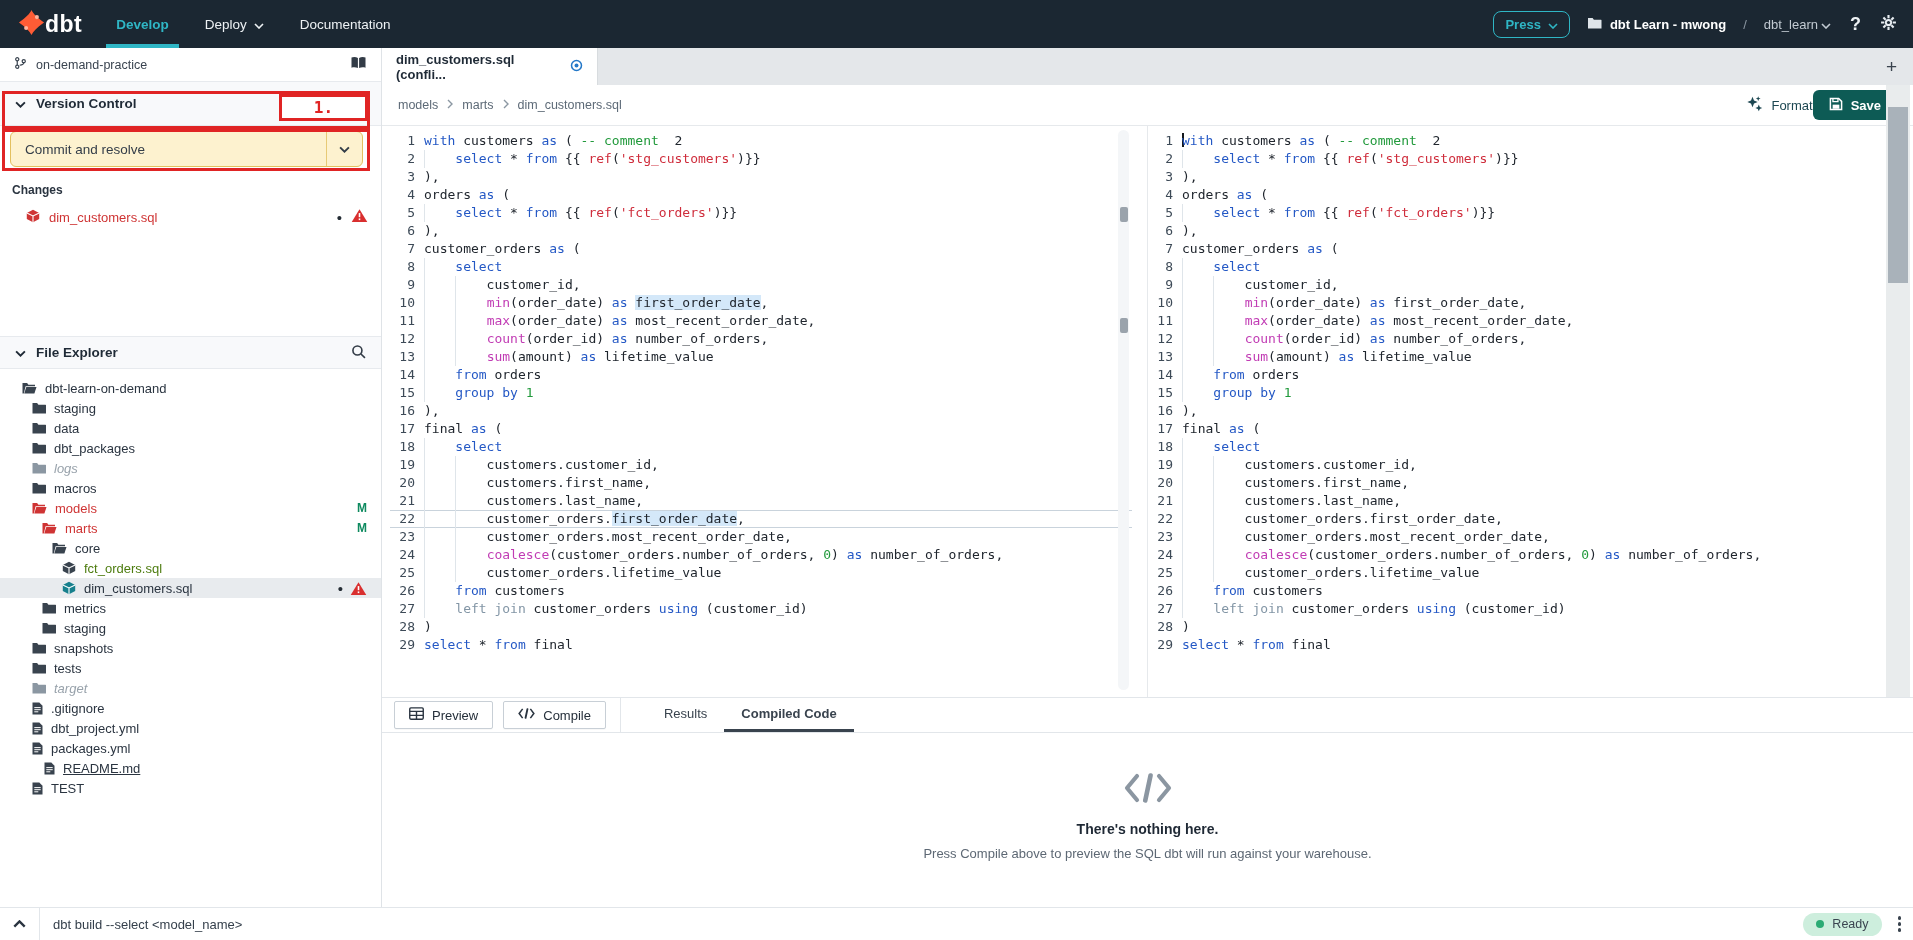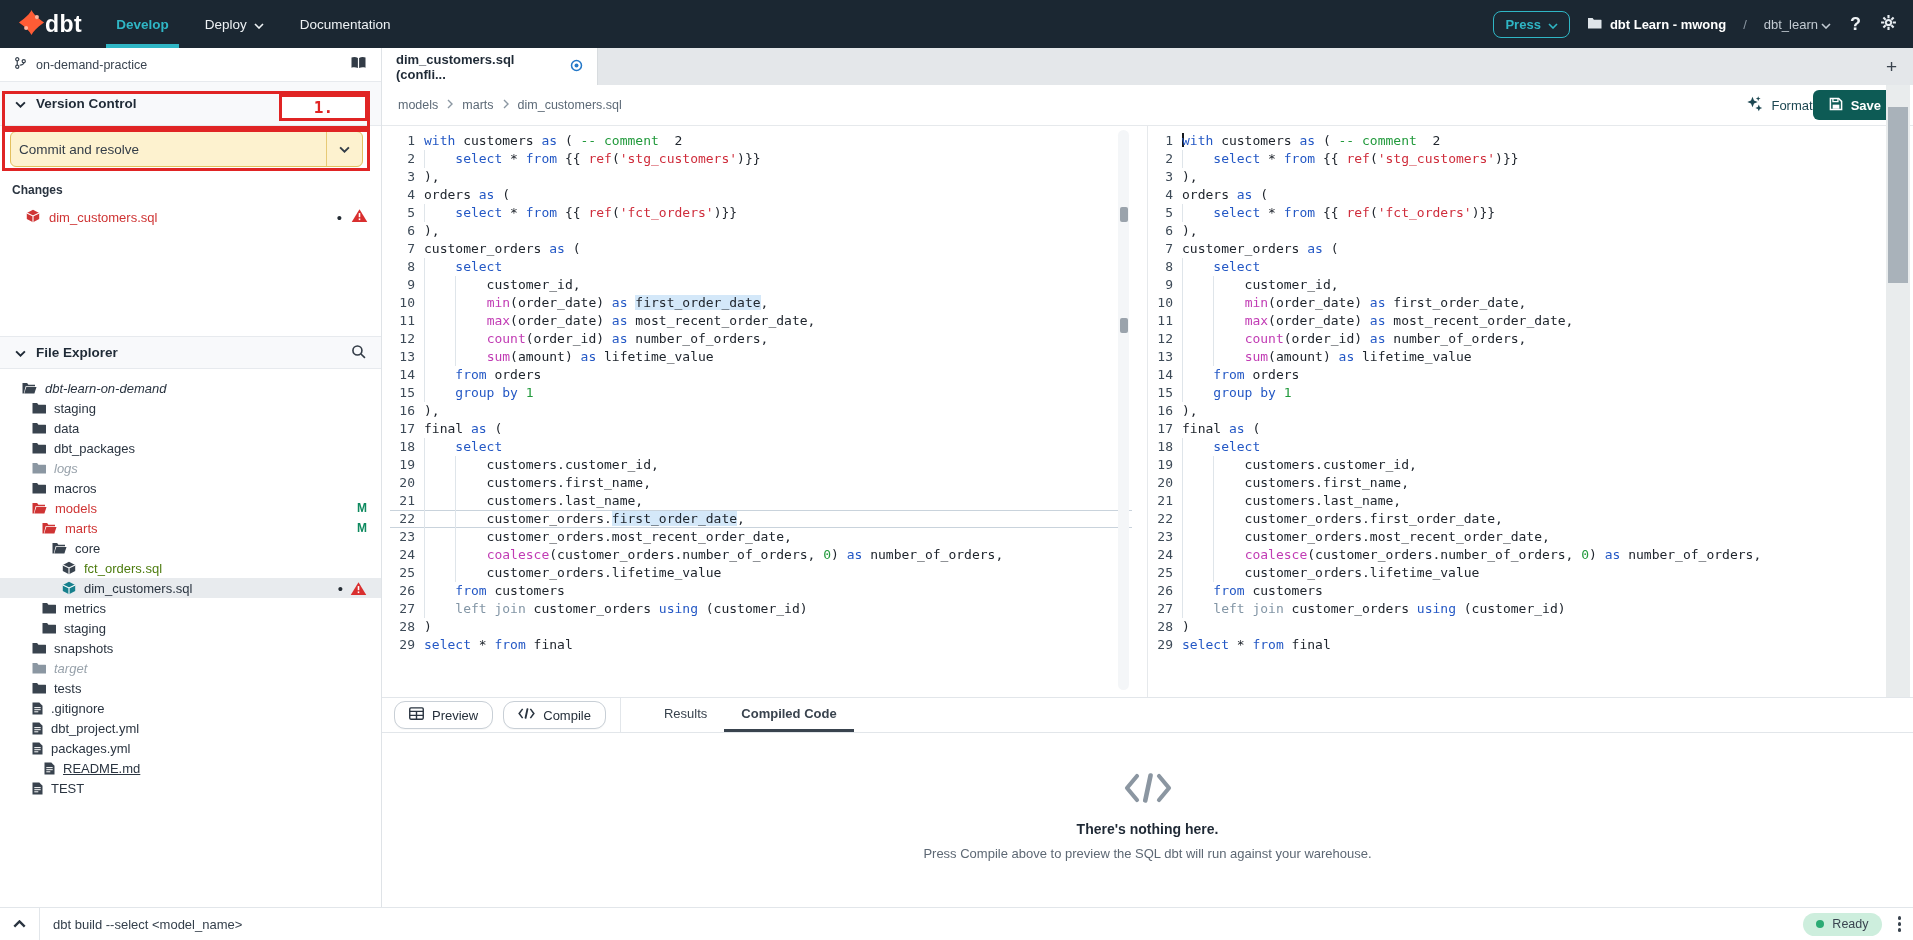--- a/index.html
+++ b/index.html
@@ -21,21 +21,21 @@
   .proj{color:#c2cad2;font-size:13px;display:flex;gap:3px;align-items:center}
   .help{color:#eef2f5;font-weight:bold;font-size:18px;padding:0 2px}
 
   
   .sidebar{position:absolute;left:0;top:48px;width:382px;height:859px;background:#fff;border-right:1px solid #dfe3e7}
   .branch-row{position:absolute;left:0;top:0;width:100%;height:34px;display:flex;align-items:center;gap:9px;padding:0 14px;border-bottom:1px solid #e7eaee;font-size:12.5px;color:#3a4450}
   .branch-book{margin-left:auto}
   .vc-header{position:absolute;left:0;top:34px;width:100%;height:44px;background:#f8f9fb;border-bottom:1px solid #e7eaee;display:flex;align-items:center;gap:10px;padding:0 15px;font-size:13.5px;font-weight:bold;color:#1f2a36}
   .commit-row{position:absolute;left:0;top:78px;width:100%;height:46px;background:#fff}
   .commit-btn{position:absolute;left:10px;top:5px;width:353px;height:36px;background:#fdf2cf;border:1px solid #e3c05e;border-radius:6px;display:flex;align-items:center;font-size:13.5px;color:#333d48;cursor:pointer}
-  .commit-label{padding-left:8px}
+  .commit-label{padding-left:14px}
   .commit-chevwrap{margin-left:auto;width:36px;height:100%;border-left:1px solid #e7ca76;display:flex;align-items:center;justify-content:center}
   .changes-title{position:absolute;top:135px;left:12px;font-size:12px;font-weight:bold;color:#2a3440}
   .file-row{position:absolute;top:156px;left:0;width:382px;height:26px;display:flex;align-items:center;padding:0 14px 0 26px;gap:9px;font-size:13px;color:#cf3434;cursor:pointer}
   .dotmark{margin-left:auto;color:#242c34;font-size:15px;line-height:1}
   .fe-header{position:absolute;left:0;top:288px;width:100%;height:33px;background:#f8f9fb;border-top:1px solid #e7eaee;border-bottom:1px solid #e7eaee;display:flex;align-items:center;gap:10px;padding:0 15px;font-size:13.5px;font-weight:bold;color:#1f2a36}
   .fe-search{margin-left:auto}
   .tree{position:absolute;top:330px;left:0;right:0;bottom:0;font-size:13px;color:#2a3440;overflow:hidden}
   .tree-row{height:20px;display:flex;align-items:center;gap:8px;padding-right:14px;cursor:pointer}
   .tree-row.selected{background:#e8ebee}
   .tree-row .lbl.italic{font-style:italic}
@@ -74,21 +74,21 @@
   .tok-k{color:#2458c5}.tok-f{color:#c13cb4}.tok-s{color:#cf2d3c}.tok-c{color:#229a3c}
   .tok-n{color:#229a3c}.tok-g{color:#8295a5}.tok-t{color:#20262e}
   .tok-hl{background:#d4e8f9;color:#20262e}
   .mini-sb{position:absolute;left:736px;top:4px;width:11px;height:560px;background:#f4f6f8;border-radius:6px}
   .mini-thumb{position:absolute;left:1.5px;width:8px;height:15px;background:#9aa3ac;border-radius:2px}
   .main-sb{position:absolute;left:1504px;top:37px;width:24px;height:612px;background:#e9eced;z-index:3}
   .main-sb-thumb{position:absolute;left:2px;top:22px;width:20px;height:176px;background:#a9b2ba}
 
   .actionbar{position:absolute;left:0;top:649px;width:100%;height:36px;border-top:1px solid #e2e6ea;border-bottom:1px solid #e2e6ea;display:flex;align-items:stretch;background:#fff}
   .btns{display:flex;gap:10px;padding-left:12px;align-items:center}
-  .btn{display:flex;align-items:center;gap:8px;border:1px solid #c8cfd6;border-radius:11px;background:#fff;height:28px;padding:0 14px;font-size:13px;color:#252f3a;font-weight:500;cursor:pointer;box-shadow:0 1px 1px rgba(0,0,0,.03)}
+  .btn{display:flex;align-items:center;gap:8px;border:1px solid #c8cfd6;border-radius:2px;background:#fff;height:28px;padding:0 14px;font-size:13px;color:#252f3a;font-weight:500;cursor:pointer;box-shadow:0 1px 1px rgba(0,0,0,.03)}
   .divider-v{width:1px;background:#e2e6ea;margin-left:14px}
   .panel-tabs{display:flex;margin-left:26px}
   .panel-tab{display:flex;align-items:center;padding:0 17px;font-size:13px;color:#39434e;border-bottom:3px solid transparent;cursor:pointer}
   .panel-tab.active{border-bottom-color:#39434e;font-weight:bold}
 
   .results{position:absolute;left:0;top:685px;width:100%;height:174px;background:#fff;display:flex;flex-direction:column;align-items:center}
   .empty-icon{margin-top:38px}
   .empty-title{margin-top:12px;font-size:14px;font-weight:bold;color:#1f2935}
   .empty-sub{margin-top:9px;font-size:13px;color:#5d6874}
 
@@ -219,21 +219,21 @@
   </div>
 
   <div class="tree">
       <div class="tree-row" style="padding-left: 22px;">
         <span style="display: flex;">
           <svg width="15" height="12" viewBox="0 0 15 12">
             <path d="M.5 1h4.6l1.3 1.7h6.6v1.6H3.6L1.8 11.5H.5z" fill="#39434e"></path>
             <path d="M4.3 5.1h10.2l-2.1 6.4H2.2z" fill="#39434e"></path>
           </svg>
         </span>
-        <span class="lbl" style="color: rgb(42, 52, 64); font-style: italic;">dbt-learn-on-demand</span>
+        <span class="lbl" style="color: rgb(42, 52, 64);">dbt-learn-on-demand</span>
       </div>
       <div class="tree-row" style="padding-left: 32px;">
         <span style="display: flex;">
           <svg width="14" height="12" viewBox="0 0 14 12">
             <path d="M.5 1h4.6l1.3 1.7h7.1a.5.5 0 0 1 .5.5v8.3H.5z" fill="#39434e"></path>
           </svg>
         </span>
         <span class="lbl" style="color: rgb(42, 52, 64);">staging</span>
       </div>
       <div class="tree-row" style="padding-left: 32px;">
@@ -345,32 +345,32 @@
         <span style="display: flex;">
           <svg width="14" height="12" viewBox="0 0 14 12">
             <path d="M.5 1h4.6l1.3 1.7h7.1a.5.5 0 0 1 .5.5v8.3H.5z" fill="#39434e"></path>
           </svg>
         </span>
         <span class="lbl" style="color: rgb(42, 52, 64);">snapshots</span>
       </div>
       <div class="tree-row" style="padding-left: 32px;">
         <span style="display: flex;">
           <svg width="14" height="12" viewBox="0 0 14 12">
+            <path d="M.5 1h4.6l1.3 1.7h7.1a.5.5 0 0 1 .5.5v8.3H.5z" fill="#39434e"></path>
+          </svg>
+        </span>
+        <span class="lbl" style="color: rgb(42, 52, 64);">tests</span>
+      </div>
+      <div class="tree-row" style="padding-left: 32px;">
+        <span style="display: flex;">
+          <svg width="14" height="12" viewBox="0 0 14 12">
             <path d="M.5 1h4.6l1.3 1.7h7.1a.5.5 0 0 1 .5.5v8.3H.5z" fill="#8b97a2"></path>
           </svg>
         </span>
         <span class="lbl italic" style="color: rgb(152, 162, 171);">target</span>
-      </div>
-      <div class="tree-row" style="padding-left: 32px;">
-        <span style="display: flex;">
-          <svg width="14" height="12" viewBox="0 0 14 12">
-            <path d="M.5 1h4.6l1.3 1.7h7.1a.5.5 0 0 1 .5.5v8.3H.5z" fill="#39434e"></path>
-          </svg>
-        </span>
-        <span class="lbl" style="color: rgb(42, 52, 64);">tests</span>
       </div>
       <div class="tree-row" style="padding-left: 32px;">
         <span style="display: flex;">
           <svg width="11" height="13" viewBox="0 0 11 13">
             <path d="M.5.5h6.8l3.2 3.2v8.8H.5z" fill="#39434e"></path>
             <path d="M2.3 5.6h6.4M2.3 7.7h6.4M2.3 9.8h4" stroke="#fff" stroke-width="1"></path>
           </svg>
         </span>
         <span class="lbl" style="color: rgb(42, 52, 64);">.gitignore</span>
       </div>

